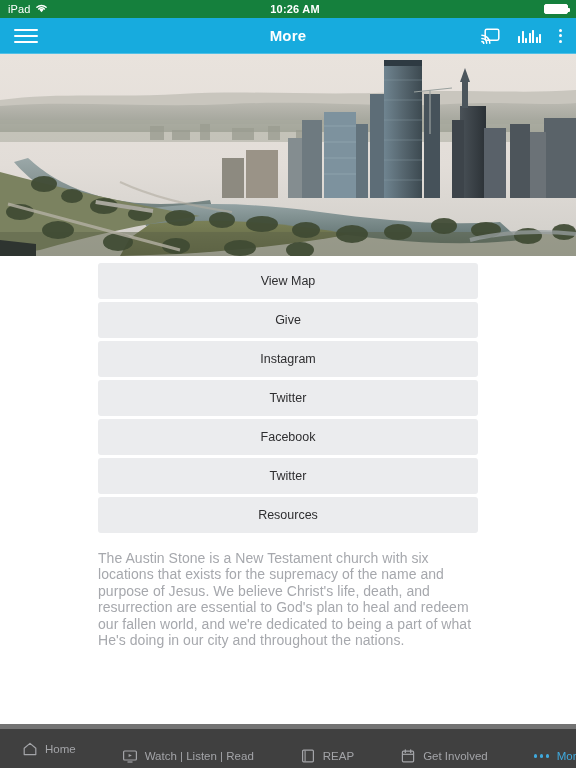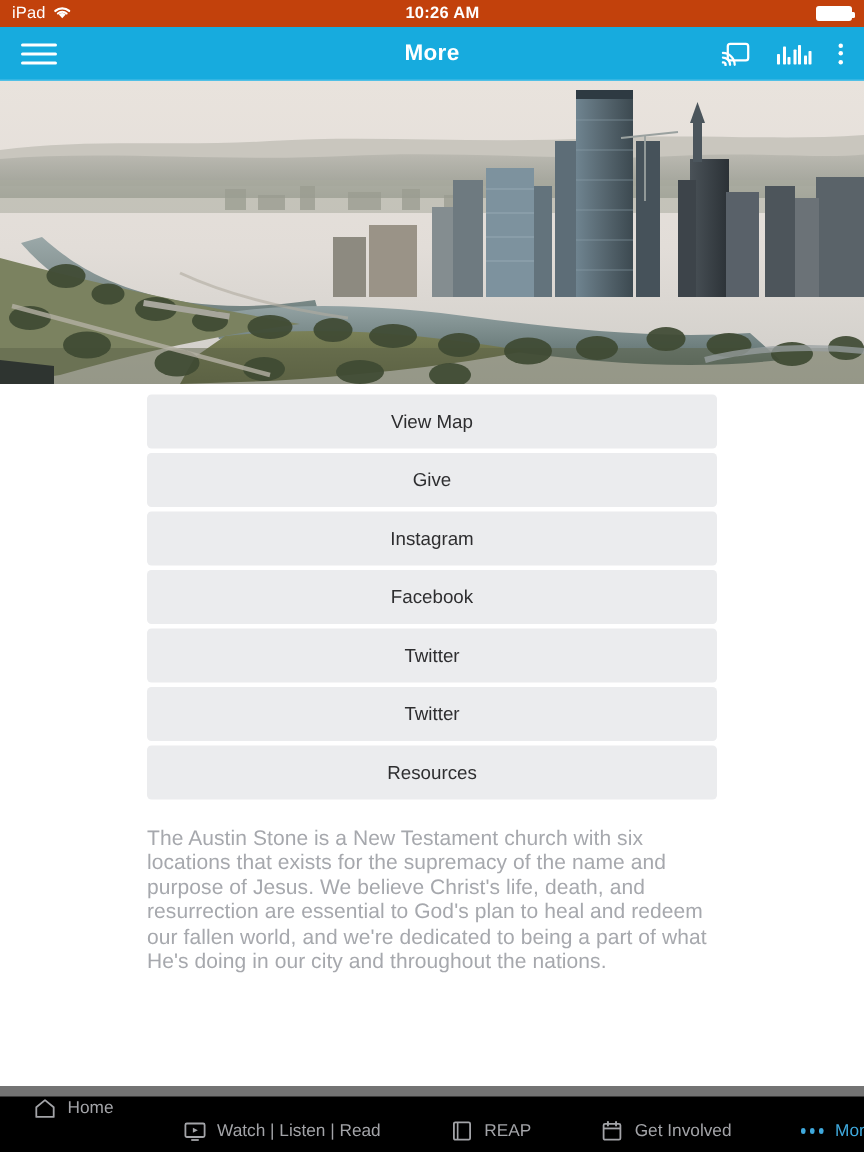--- a/index.html
+++ b/index.html
@@ -12,21 +12,21 @@
   .app {
     position: relative;
     width: 576px; height: 768px;
     display: flex; flex-direction: column;
     background: #ffffff;
   }
 
   
   .statusbar {
     height: 18px;
-    background: #c2410c;
+    background: #15803d;
     color: #ffffff;
     display: flex;
     align-items: center;
     padding: 0 8px;
     font-size: 11px;
     flex: 0 0 18px;
     position: relative;
   }
   .status-left { display: flex; align-items: center; gap: 5px; }
   .status-device { font-size: 11px; letter-spacing: .1px; }
@@ -141,24 +141,24 @@
     color: #a6a8ad;
     font-size: 14px;
     line-height: 16.4px;
     letter-spacing: .05px;
   }
 
   
   .tabbar {
     flex: 0 0 44px;
     height: 44px;
-    border-top: 7px solid #737373;
-    background: #000000;
+    border-top: 5px solid #737373;
+    background: #404040;
     display: flex;
-    align-items: flex-start;
+    align-items: center;
     padding: 0 22px;
   }
   .tab {
     display: flex;
     align-items: center;
     gap: 7px;
     cursor: pointer;
     color: #a3a4a8;
     font-size: 11.5px;
     white-space: nowrap;
@@ -359,22 +359,22 @@
 
       <path d="M0 186 L36 190 L36 202 L0 202 Z" fill="#2e3430"></path>
     </svg>
   </div>
 
   <div class="content">
     <div class="btn-list">
       <button class="link-btn">View Map</button>
       <button class="link-btn">Give</button>
       <button class="link-btn">Instagram</button>
+      <button class="link-btn">Twitter</button>
       <button class="link-btn">Facebook</button>
-      <button class="link-btn">Twitter</button>
       <button class="link-btn">Twitter</button>
       <button class="link-btn">Resources</button>
     </div>
     <p class="about">The Austin Stone is a New Testament church with six locations that exists for the supremacy of the name and purpose of Jesus. We believe Christ's life, death, and resurrection are essential to God's plan to heal and redeem our fallen world, and we're dedicated to being a part of what He's doing in our city and throughout the nations.</p>
   </div>
 
   <div class="tabbar">
 
     <div class="tab">
       <span class="tab-icon">

